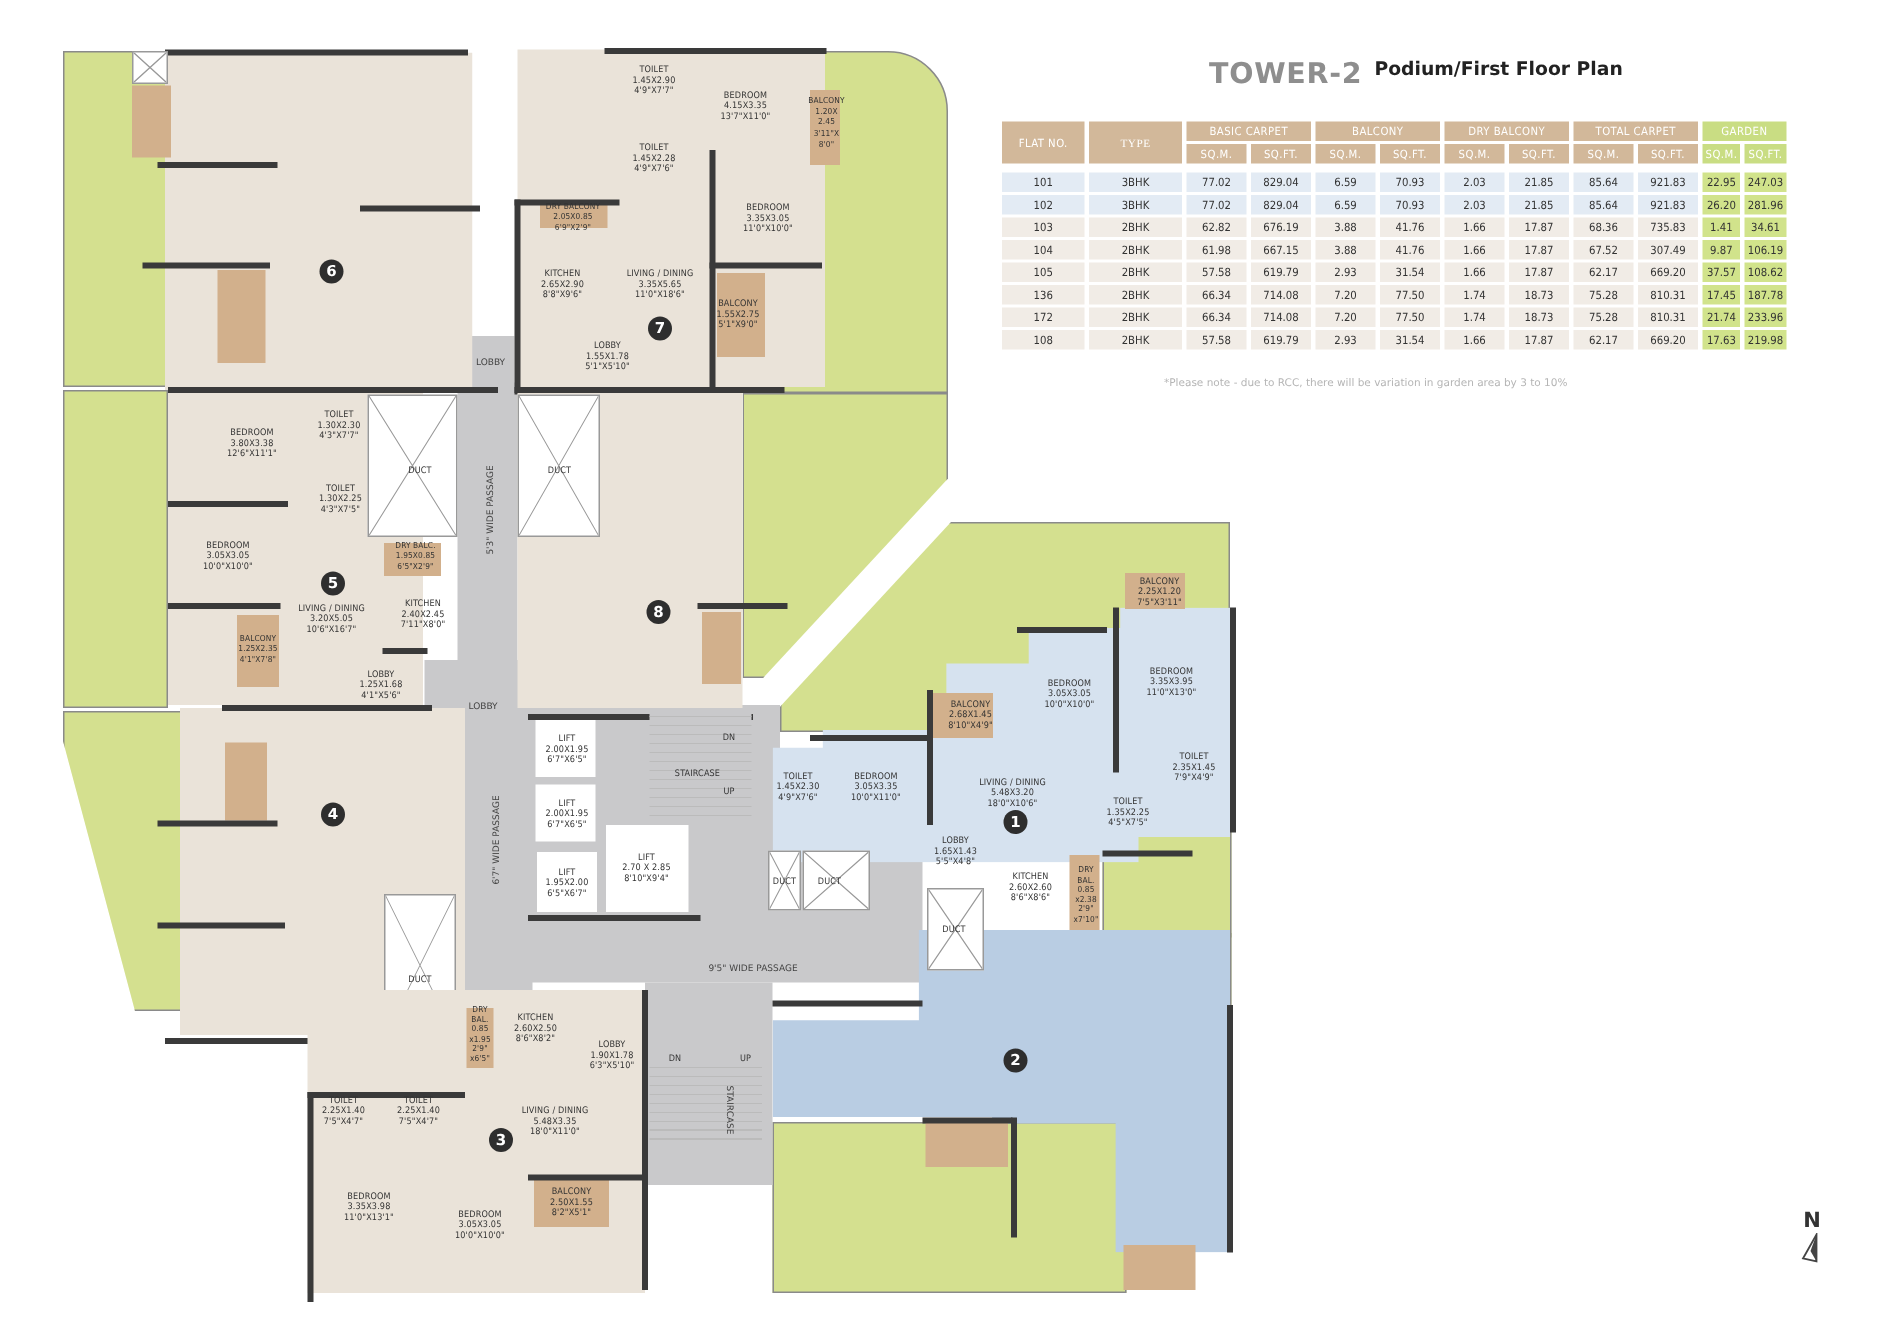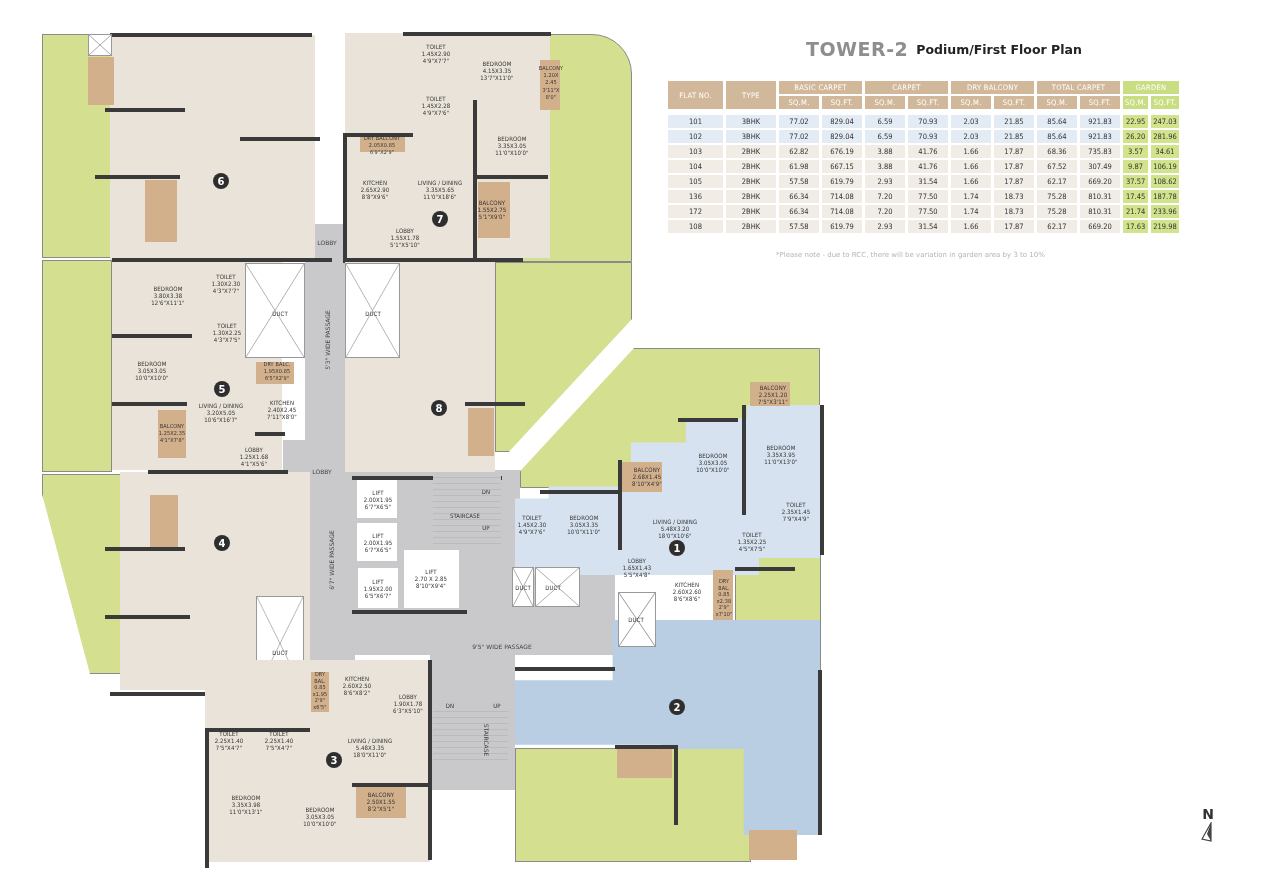--- a/index.html
+++ b/index.html
@@ -16,27 +16,27 @@
   .wall { position: absolute; background: #3a3a3a; }
   .duct { position: absolute; background: #fff; border: 1px solid #999; }
   .duct svg { width: 100%; height: 100%; display: block; }
   .lbl { position: absolute; font-family: "DejaVu Sans Condensed", "DejaVu Sans", sans-serif; font-size: 6px; line-height: 7.2px; color: #333; text-align: center; white-space: pre; transform: translate(-50%, -50%); letter-spacing: 0.1px; }
   .pass { position: absolute; font-size: 6px; color: #444; white-space: nowrap; transform: translate(-50%,-50%); }
   .vpass { transform: translate(-50%,-50%) rotate(-90deg); }
   .badge { position: absolute; width: 16px; height: 16px; border-radius: 50%; background: #2e2e2e; color: #fff; font-size: 10px; font-weight: bold; display: flex; align-items: center; justify-content: center; transform: translate(-50%,-50%); font-family: "DejaVu Sans", sans-serif; }
   .lift { position: absolute; background: #fff; }
   .stairs { position: absolute; background-image: repeating-linear-gradient(0deg, #bbb 0 1px, transparent 1px 6px); background-color: #c9c9cb; }
   
-  .title { position: absolute; left: 806px; top: 38px; display: flex; align-items: center; gap: 8px; }
+  .title { position: absolute; left: 806px; top: 38px; display: flex; align-items: flex-start; gap: 8px; }
   .title .t1 { font-family: "DejaVu Sans", sans-serif; font-weight: bold; font-size: 19px; color: #8e8e8e; letter-spacing: 0.5px; }
   .title .t2 { font-family: "DejaVu Sans", sans-serif; font-weight: bold; font-size: 12.5px; color: #222; }
   table.area { position: absolute; left: 665px; top: 79px; border-collapse: separate; border-spacing: 3px 2px; font-family: "DejaVu Sans Condensed", "DejaVu Sans", sans-serif; font-size: 7.5px; }
   table.area th { background: #d2b89a; color: #fff; font-weight: normal; height: 13px; padding: 0 2px; text-align: center; letter-spacing: 0.3px; font-size: 7.5px; }
   table.area th.main { height: 27px; width: 55px; }
-  table.area th.type { width: 50px; }
+  table.area th.type { width: 62px; font-family: Liberation Serif, serif; }
   table.area th.g { background: #c9dd83; }
   table.area td { height: 13px; text-align: center; color: #333; padding: 0 2px; }
   table.area td.sub { width: 40px; }
   table.area tr.r-blue td { background: #e3ebf4; }
   table.area tr.r-beige td { background: #f1ece6; }
   table.area td.g { background: #d1e38b !important; }
   .note { position: absolute; left: 776px; top: 251px; font-size: 7px; color: #b5b5b5; font-family: "DejaVu Sans", sans-serif; }
   .north { position: absolute; left: 1200px; top: 806px; text-align: center; }
   .north .n { font-size: 14px; font-weight: bold; color: #333; font-family: "DejaVu Sans", sans-serif; }
 </style>
@@ -349,21 +349,21 @@
   <span class="t1">TOWER-2</span>
   <span class="t2">Podium/First Floor Plan</span>
 </div>
 
 <table class="area">
   <thead>
     <tr>
       <th class="main" rowspan="2">FLAT NO.</th>
       <th class="main type" rowspan="2">TYPE</th>
       <th colspan="2">BASIC CARPET</th>
-      <th colspan="2">CARPET</th>
+      <th colspan="2">BALCONY</th>
       <th colspan="2">DRY BALCONY</th>
       <th colspan="2">TOTAL CARPET</th>
       <th colspan="2" class="g">GARDEN</th>
     </tr>
     <tr>
       <th>SQ.M.</th>
       <th>SQ.FT.</th>
       <th>SQ.M.</th>
       <th>SQ.FT.</th>
       <th>SQ.M.</th>
@@ -410,21 +410,21 @@
         <td>103</td>
         <td>2BHK</td>
         <td class="sub">62.82</td>
         <td class="sub">676.19</td>
         <td class="sub">3.88</td>
         <td class="sub">41.76</td>
         <td class="sub">1.66</td>
         <td class="sub">17.87</td>
         <td class="sub">68.36</td>
         <td class="sub">735.83</td>
-        <td class="g">3.57</td>
+        <td class="g">1.41</td>
         <td class="g">34.61</td>
       </tr>
       <tr class="r-beige">
         <td>104</td>
         <td>2BHK</td>
         <td class="sub">61.98</td>
         <td class="sub">667.15</td>
         <td class="sub">3.88</td>
         <td class="sub">41.76</td>
         <td class="sub">1.66</td>

